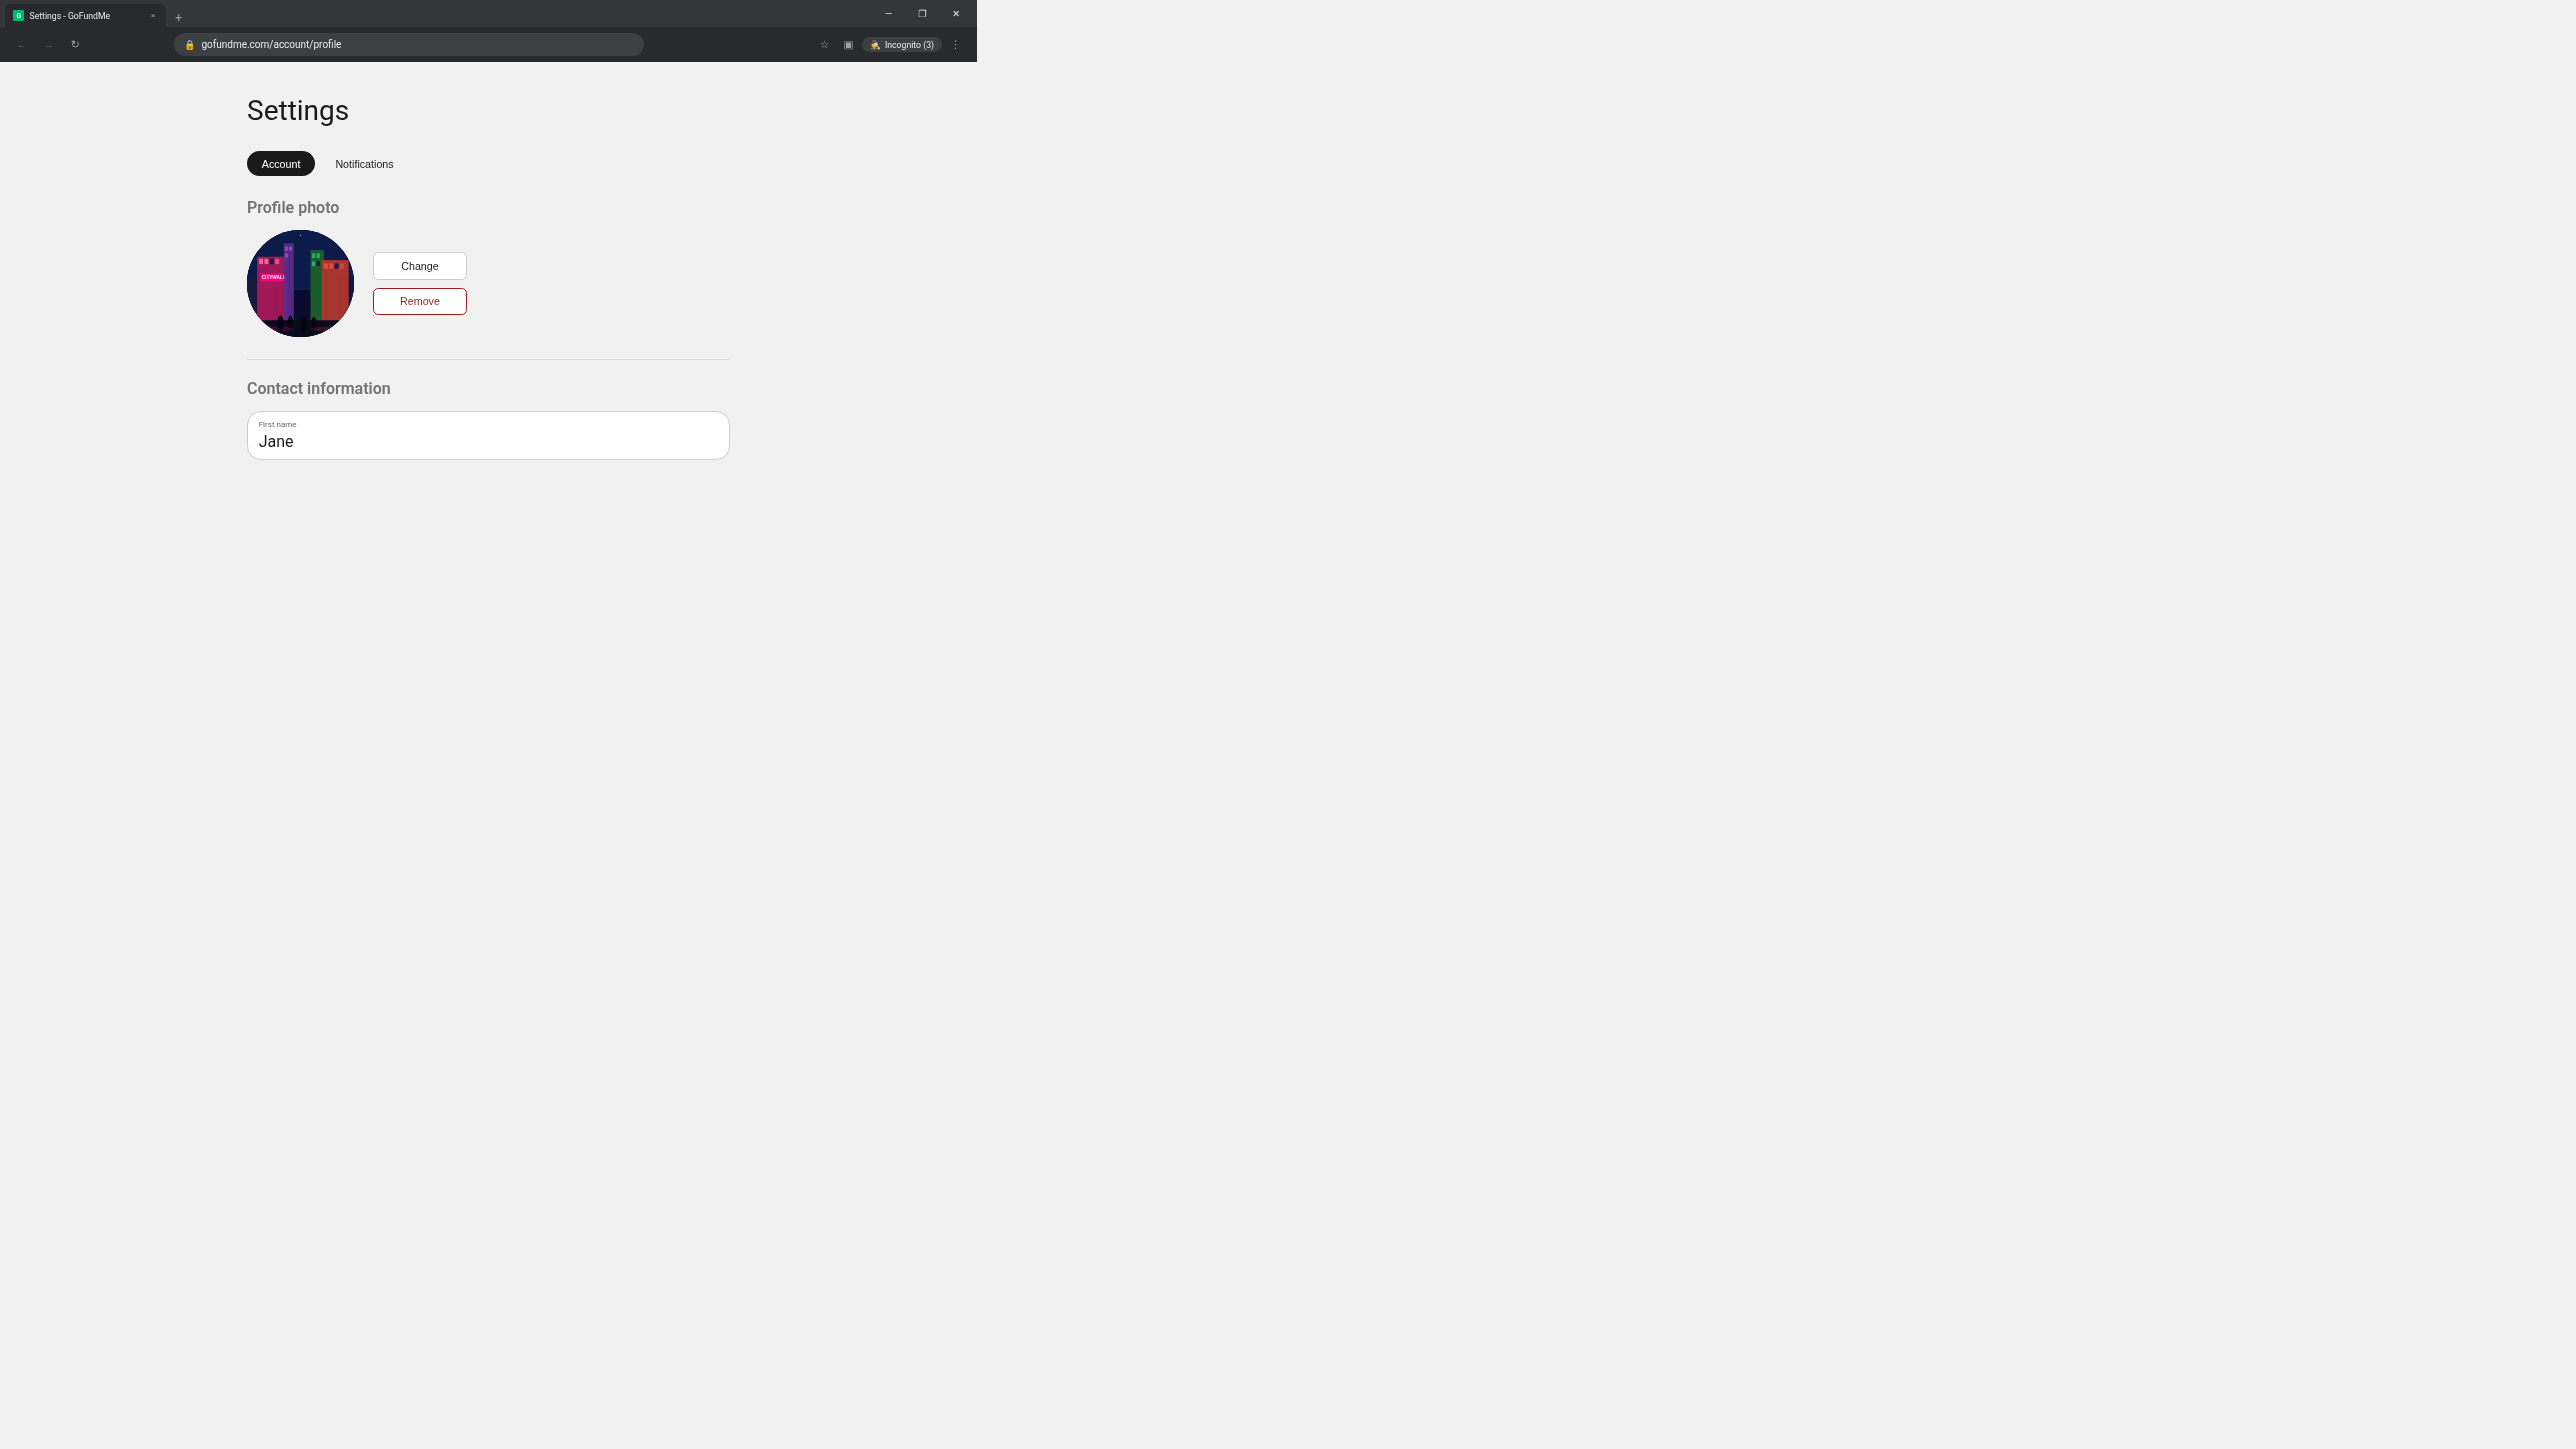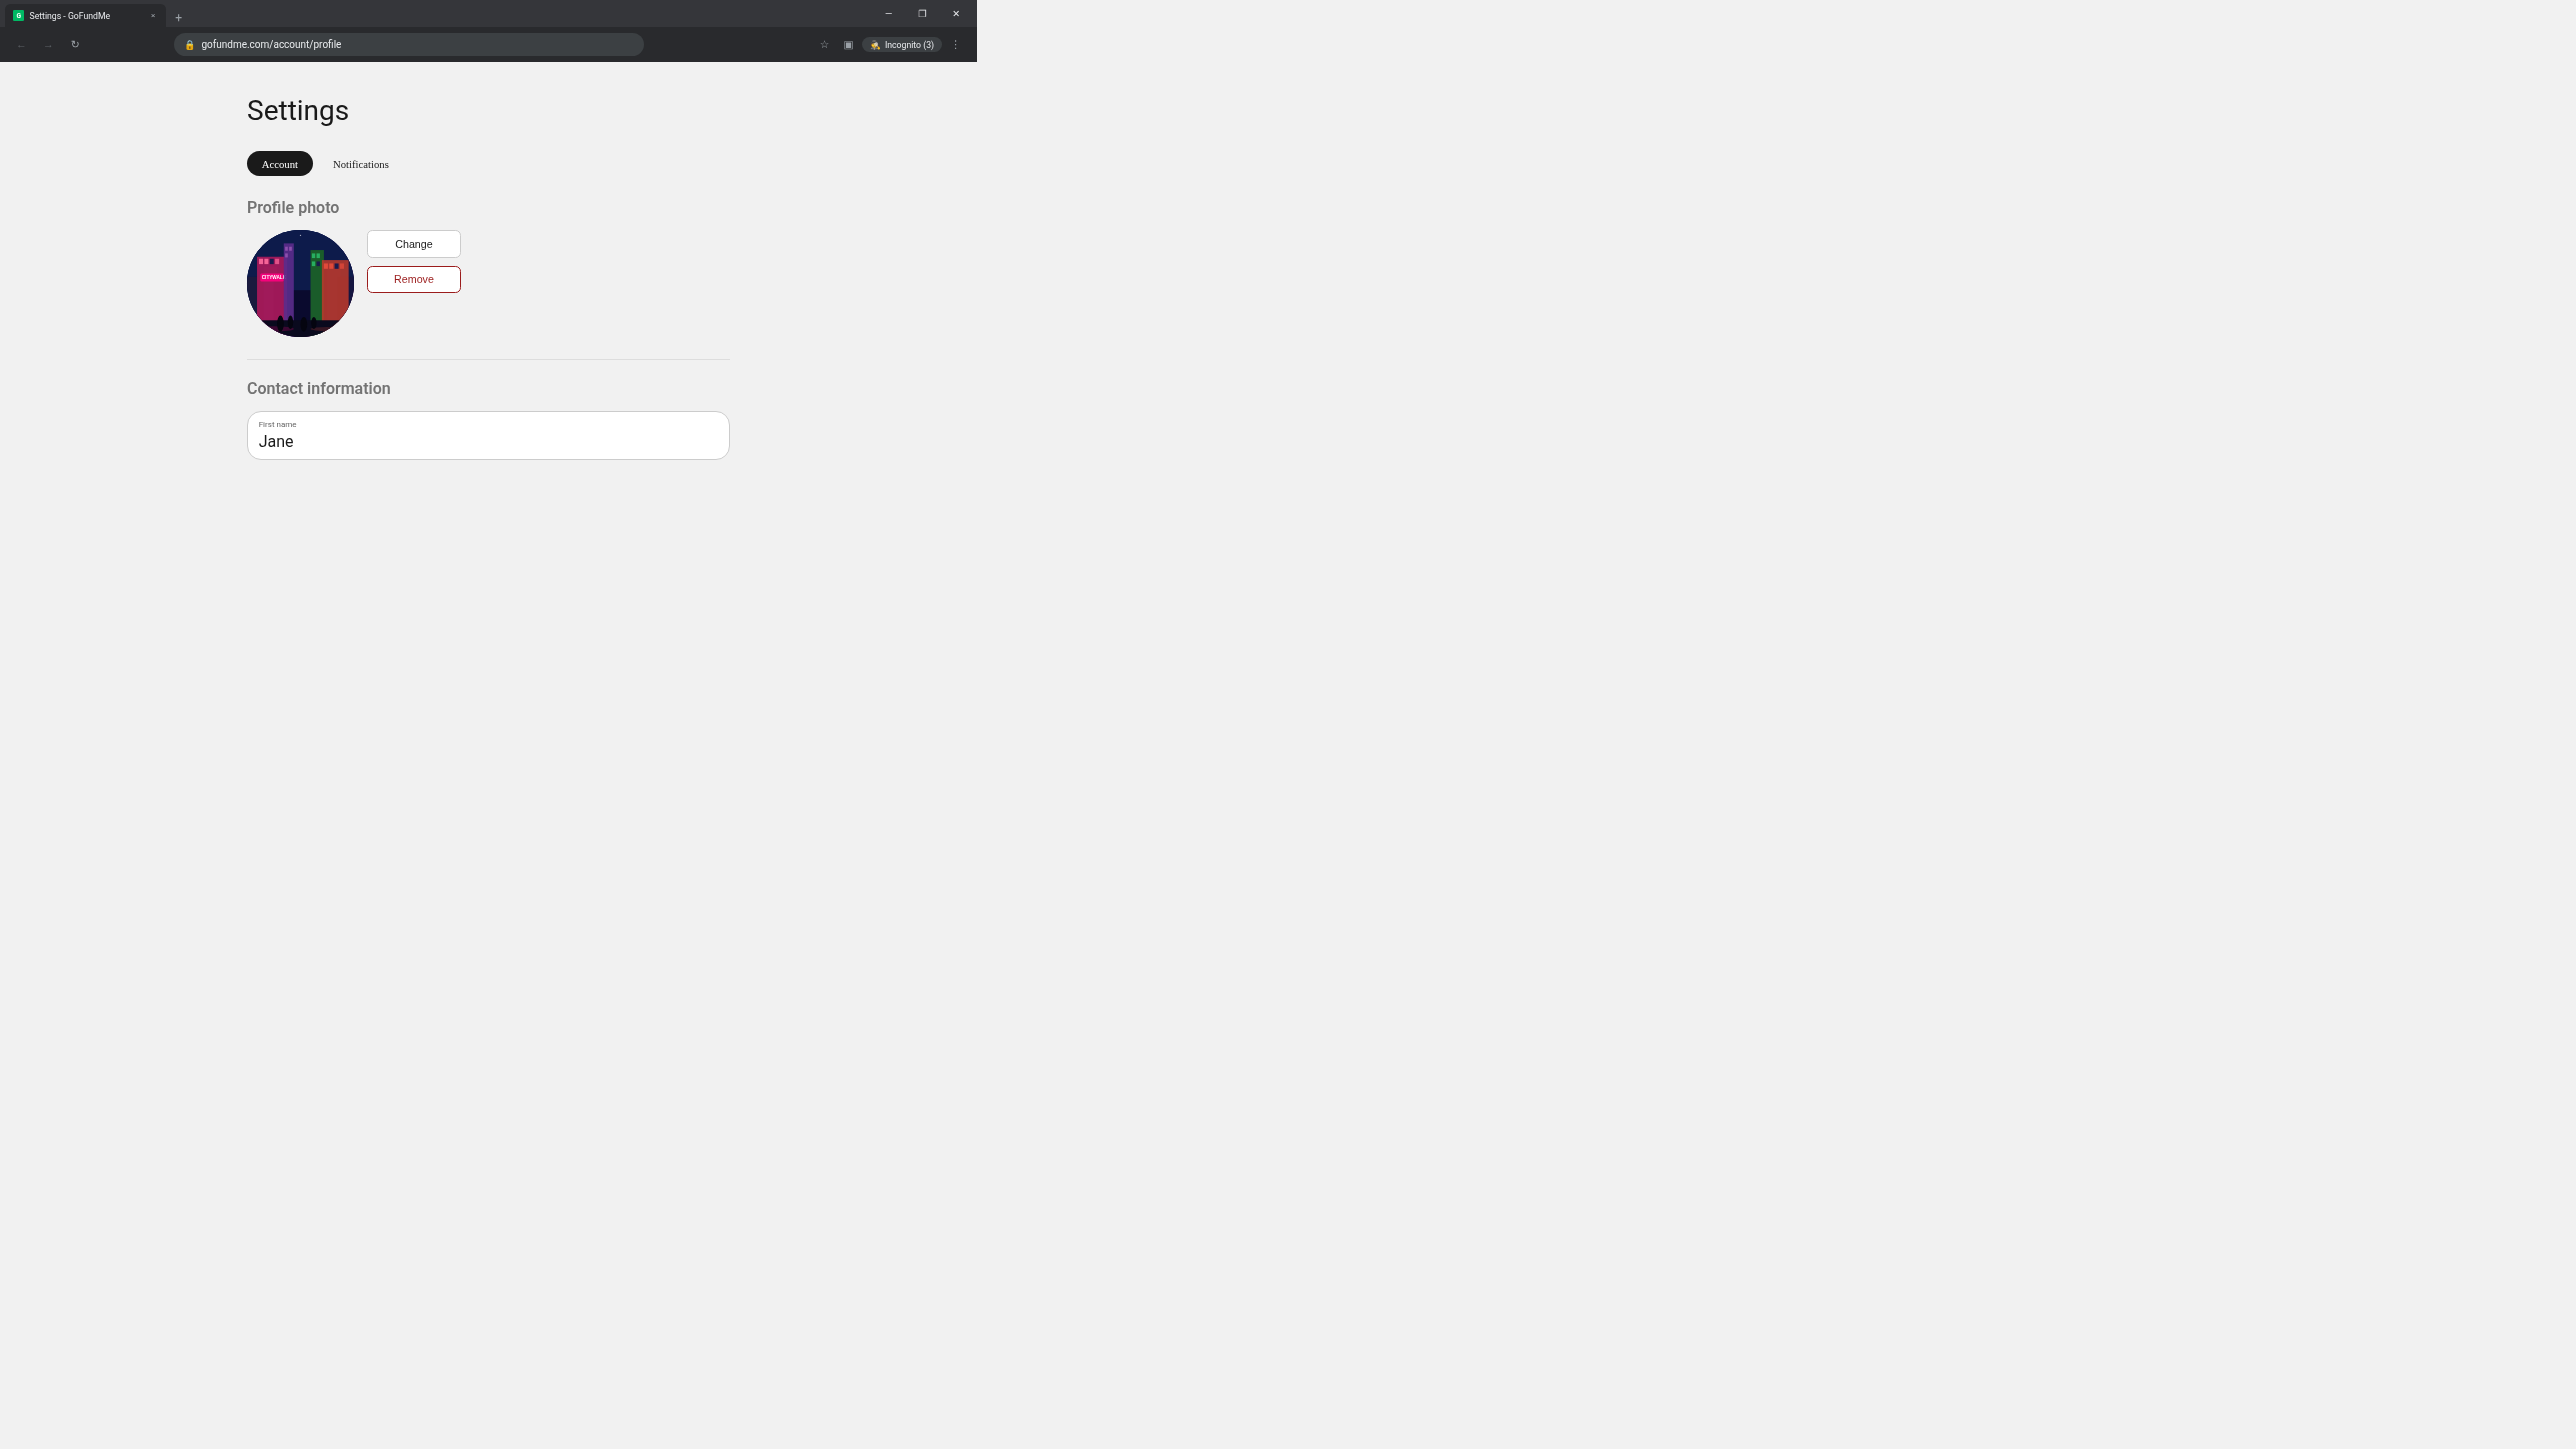--- a/index.html
+++ b/index.html
@@ -229,21 +229,20 @@
     }
 
     .tab-btn {
       padding: 6.7px 14.8px;
       border-radius: 16px;
       font-size: 10.7px;
       font-weight: 500;
       cursor: pointer;
       border: none;
       transition: background 0.2s;
-      font-family: Liberation Serif, serif;
     }
 
     .tab-btn.active {
       background: #1a1a1a;
       color: white;
     }
 
     .tab-btn.inactive {
       background: transparent;
       color: #1a1a1a;
@@ -277,21 +276,22 @@
     
     .section-title {
       font-size: 16px;
       font-weight: 600;
       color: #737373;
       margin-bottom: 13.4px;
     }
 
     .profile-photo-section {
       display: flex;
-      gap: 13px;
+      align-items: center;
+      gap: 19px;
       margin-bottom: 21.5px;
     }
 
     .profile-avatar {
       width: 107px;
       height: 107px;
       border-radius: 50%;
       overflow: hidden;
       flex-shrink: 0;
       background: #2a3a5c;

